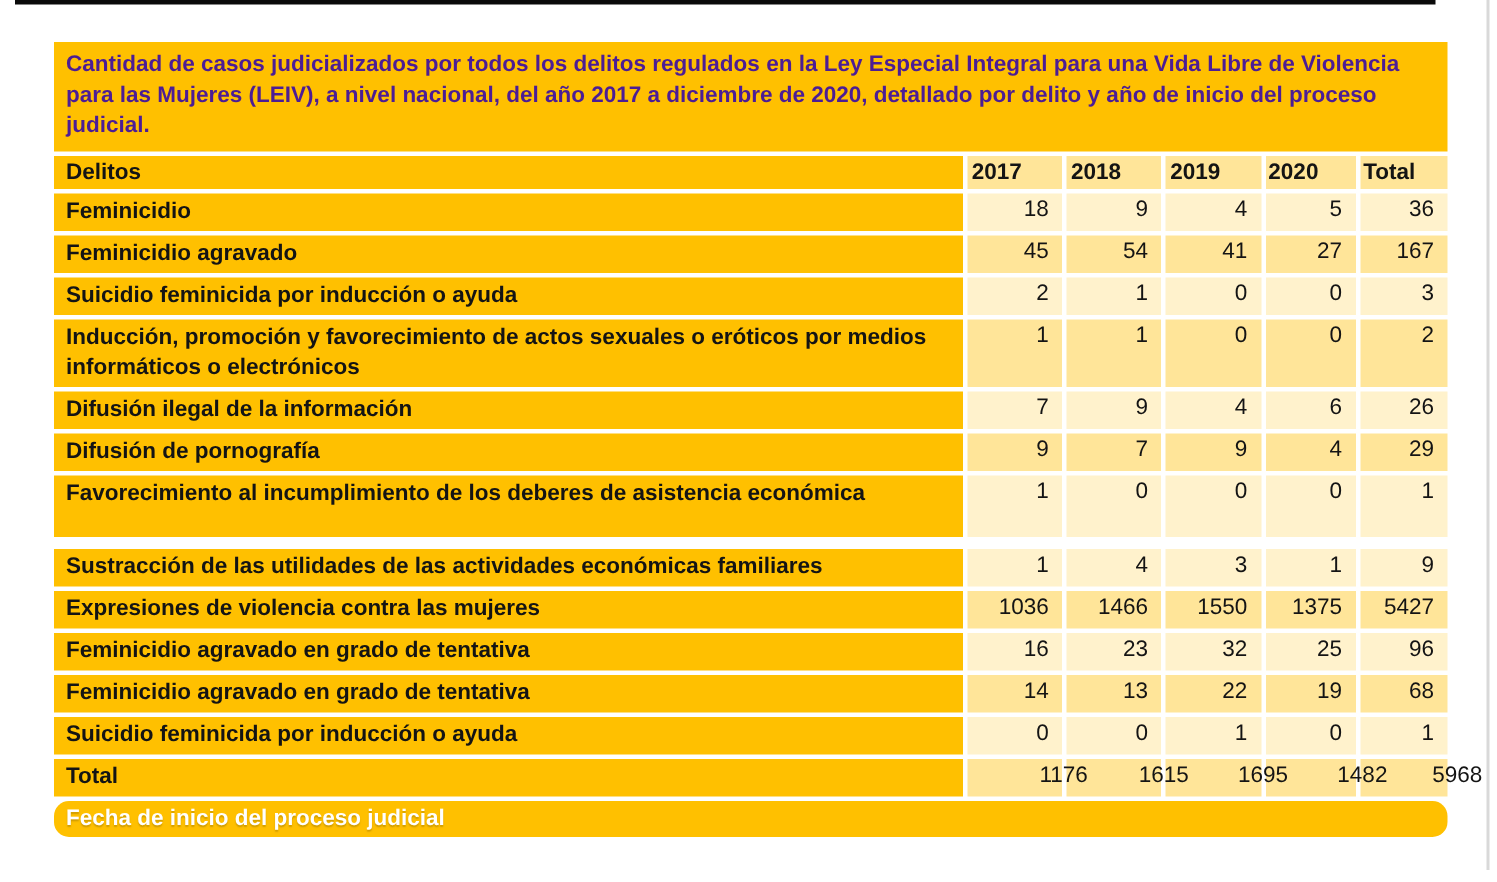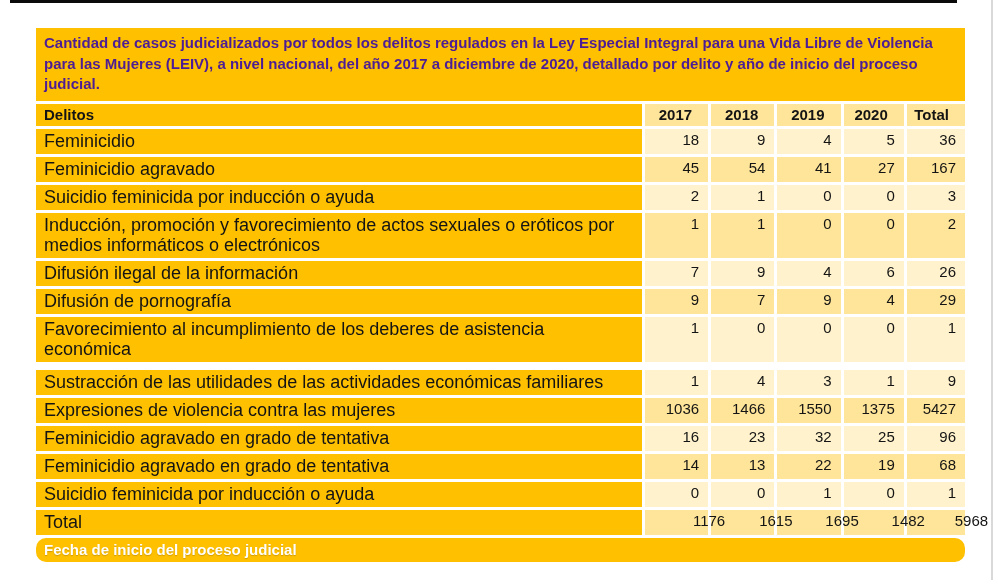--- a/index.html
+++ b/index.html
@@ -43,26 +43,26 @@
     font-weight: 700;
     font-size: 15px;
     padding: 2px 8px 3px 8px;
     margin-top: 47px;
   }
   .year-cell {
     background: #FFE599;
     font-weight: 700;
     font-size: 15px;
     text-align: right;
-    padding: 2px 16px 3px 2px;
+    padding: 2px 27px 3px 2px;
   }
   .label-cell {
     background: #FFC000;
-    font-weight: 400;
-    font-size: 18px;
+    font-weight: 700;
+    font-size: 15px;
     line-height: 20px;
     padding: 2px 8px 3px 8px;
   }
   .num-cell {
     text-align: right;
     font-weight: 400;
     font-size: 15px;
     padding: 2px 9px 3px 2px;
   }
   tr.shade-cream .num-cell { background: #FFF2CC; }

